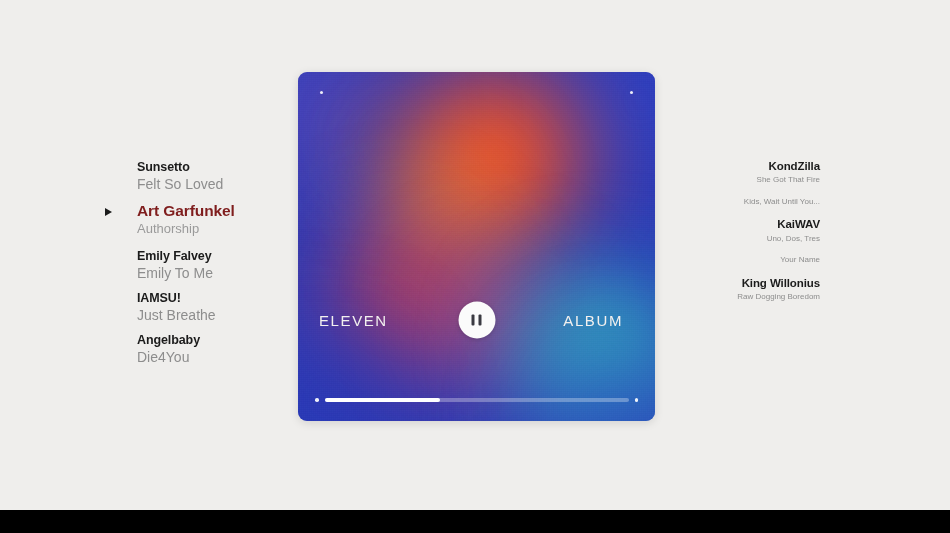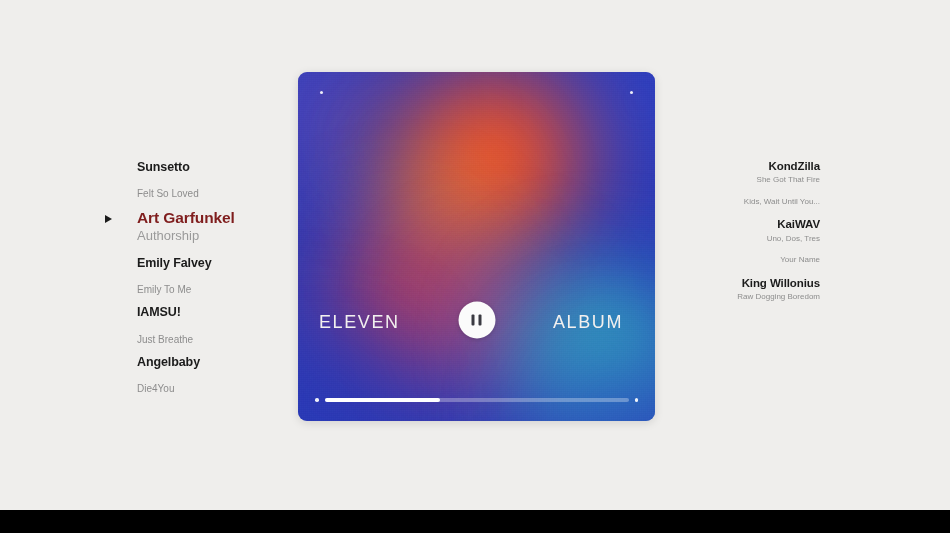--- a/index.html
+++ b/index.html
@@ -42,21 +42,21 @@
   .track-sub {
     color:#8d8d8d;
     font-weight:400;
     line-height:1.2;
     white-space:nowrap;
   }
 
   
   #playlist-left .track              { margin-bottom:9px; }
   #playlist-left .track-title        { font-size:12.5px; }
-  #playlist-left .track-sub          { font-size:10px; margin-top:14px; }
+  #playlist-left .track-sub          { font-size:14px; margin-top:2px; }
   #playlist-left .track.active .track-title { font-size:15.5px; color:#7f1d1d; }
   #playlist-left .track.active .track-sub   { font-size:13px; color:#9a9a9a; margin-top:1px; }
   #playlist-left .track.active       { margin-bottom:12px; margin-top:4px; }
 
   #playlist-right .track       { margin-bottom:12px; }
   #playlist-right .track-title { font-size:11.5px; }
   #playlist-right .track-sub   { font-size:8px; margin-top:2px; }
 
   #now-playing-indicator {
     position:absolute;
@@ -133,21 +133,21 @@
     border-radius:50%;
     background:rgba(255,255,255,0.9);
   }
   #corner-dot-tl { left:22px; top:19px; }
   #corner-dot-tr { right:22px; top:19px; }
 
   #art-label-left, #art-label-right {
     position:absolute;
     top:240px;
     color:#f2f0ef;
-    font-size:18px;
+    font-size:15px;
     font-weight:400;
     letter-spacing:1.6px;
   }
   #art-label-left  { left:21px; }
   #art-label-right { right:32px; }
 
   #play-pause-button {
     position:absolute;
     left:50%; top:248px;
     transform:translate(-50%,-50%);

